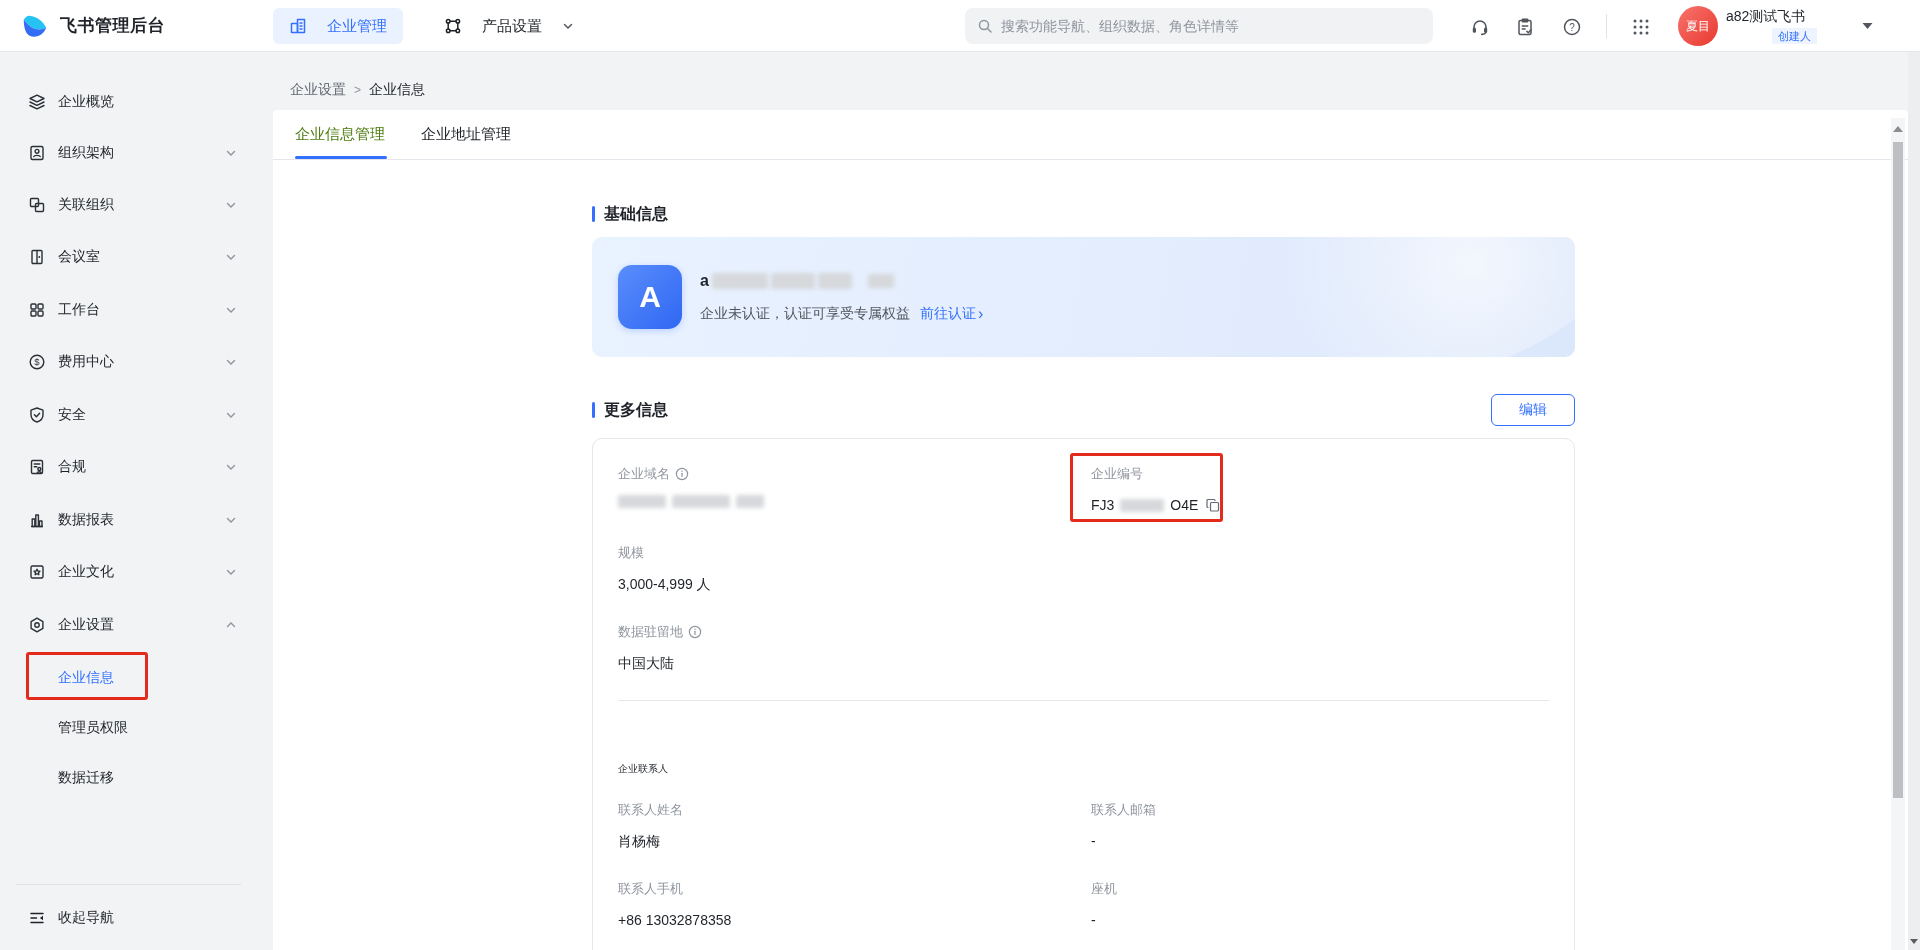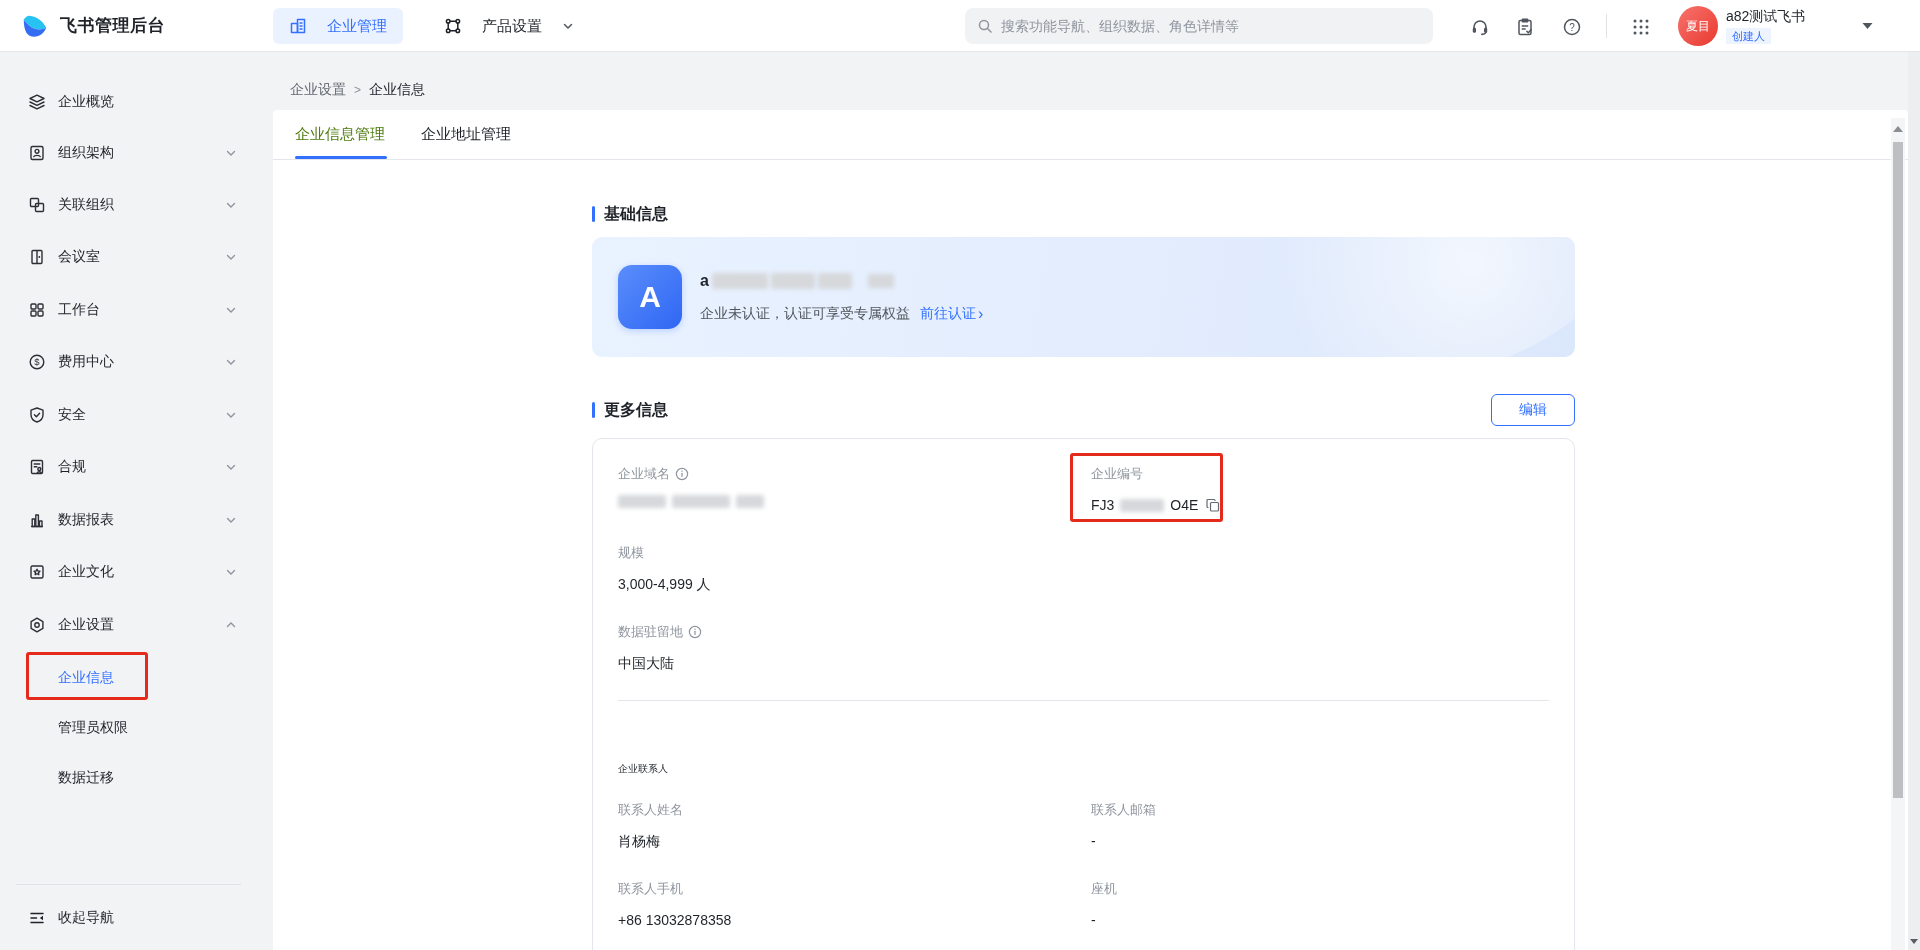--- a/index.html
+++ b/index.html
@@ -15,21 +15,21 @@
   .nav-pill.active { left:273px; background:#ebf2ff; color:#3370ff; }
   .nav-pill.plain { left:428px; color:#1f2329; }
   .searchbox { position:absolute; left:965px; top:8px; width:468px; height:36px; background:#f1f2f4; border-radius:8px; display:flex; align-items:center; padding:0 12px; gap:8px; }
   .searchbox input { flex:1; border:none; outline:none; background:transparent; font-size:14px; color:#1f2329; font-family:inherit; }
   .searchbox input::placeholder { color:#8f959e; }
   .icon-btn { position:absolute; top:14px; width:28px; height:26px; display:flex; align-items:center; justify-content:center; color:#51565d; cursor:pointer; }
   .v-divider { position:absolute; left:1606px; top:14px; width:1px; height:24px; background:#e0e2e5; }
   .avatar { position:absolute; left:1678px; top:6px; width:40px; height:40px; border-radius:50%; background:linear-gradient(135deg,#f8736d,#e8392f); color:#fff; font-size:12px; display:flex; align-items:center; justify-content:center; cursor:pointer; }
   .user-block { position:absolute; left:1726px; top:7px; display:flex; flex-direction:column; cursor:pointer; }
   .user-name { font-size:14px; color:#1f2329; line-height:18px; }
-  .user-badge { margin-top:3px; align-self:flex-start; font-size:11px; line-height:14px; color:#3370ff; background:#eef4ff; border-radius:0; padding:1px 6px; }
+  .user-badge { margin-top:3px; align-self:flex-start; font-size:11px; line-height:14px; color:#3370ff; background:#eef4ff; border-radius:0; padding:1px 6px;margin-left:46px; }
   .caret-down { position:absolute; left:1862px; top:22px; color:#51565d; cursor:pointer; }
 
   
   .sidebar { position:absolute; left:0; top:52px; width:257px; height:898px; background:#f2f3f5; z-index:5; }
   .side-item { position:absolute; left:10px; width:237px; height:38px; display:flex; align-items:center; padding:0 10px 0 18px; border-radius:6px; color:#1f2329; font-size:14px; cursor:pointer; }
   .side-item .s-ico { width:18px; height:18px; margin-right:12px; color:#2b2f36; flex:none; }
   .side-item .chev { margin-left:auto; color:#8f959e; }
   .side-sub { position:absolute; left:10px; width:237px; height:38px; display:flex; align-items:center; padding-left:48px; font-size:14px; color:#1f2329; border-radius:6px; cursor:pointer; }
   .side-sub.active { color:#3370ff; }
   .side-divider { position:absolute; left:16px; right:16px; top:832px; height:1px; background:#e0e2e6; }

